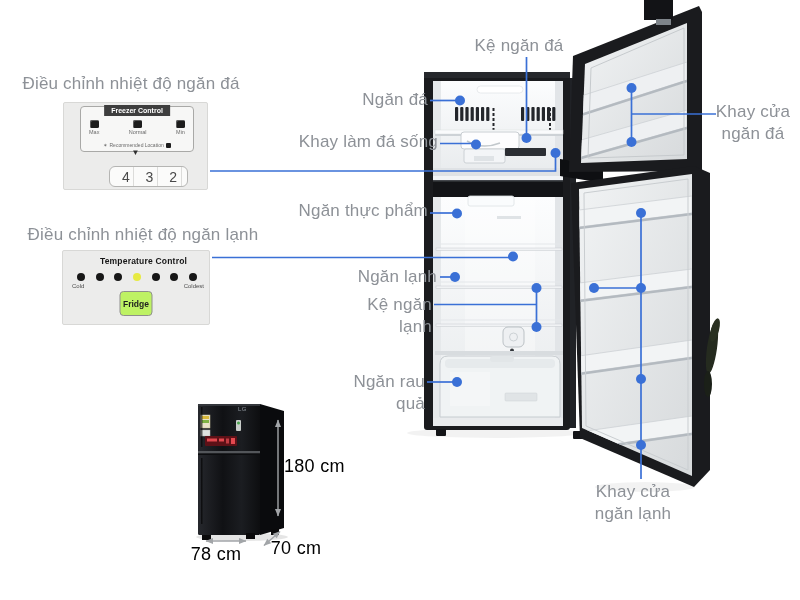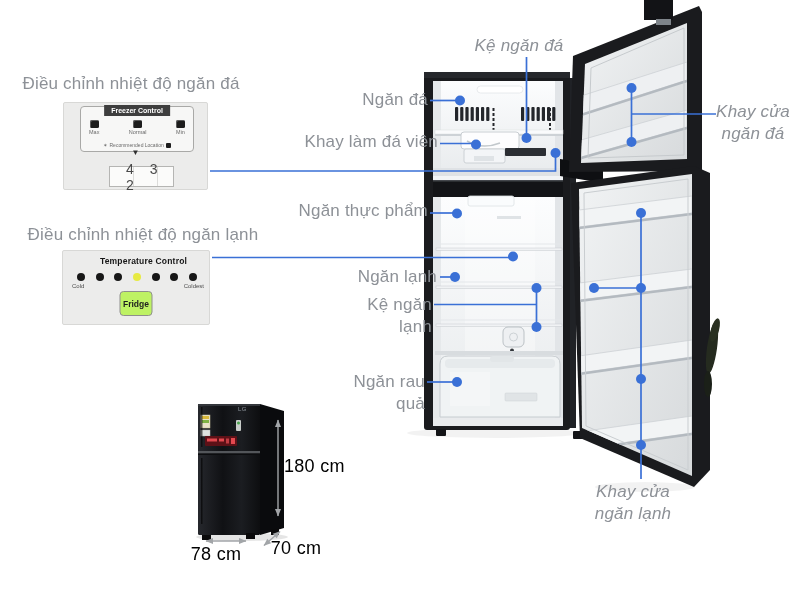--- a/index.html
+++ b/index.html
@@ -2,44 +2,44 @@
 <html><head>
 <meta charset="utf-8">
 <style>
   html,body{margin:0;padding:0;background:#ffffff;}
   #stage{position:relative;width:800px;height:600px;background:#ffffff;overflow:hidden;
          font-family:"Liberation Sans","DejaVu Sans",sans-serif;}
   svg{position:absolute;left:0;top:0;}
 
   .lbl{position:absolute;font-size:17px;line-height:22px;color:#8d9197;letter-spacing:.2px;white-space:nowrap;}
   .lbl.r{text-align:right;}
-  .lbl.c{text-align:center;transform:translateX(-50%);font-style:italic;}
+  .lbl.c{text-align:center;transform:translateX(-50%);}
   .heading{position:absolute;font-size:17px;line-height:20px;color:#8d9197;letter-spacing:.2px;
            white-space:nowrap;transform:translateX(-50%);}
   .dim{position:absolute;font-size:18px;line-height:22px;color:#000000;letter-spacing:.3px;white-space:nowrap;}
   .dim.c{transform:translateX(-50%);text-align:right;}
 
   
   .panel{position:absolute;background:#ececeb;border:1px solid #d8d8d6;border-radius:2px;box-sizing:border-box;}
   #freezer-panel{left:63px;top:102px;width:145px;height:88px;}
   .fz-box{position:absolute;left:16px;top:3px;width:112px;height:44px;background:#f7f7f6;
           border:1px solid #a9a9a7;border-radius:4px;}
   .fz-title{position:absolute;left:50%;top:-2px;transform:translateX(-50%);background:#3e3e3e;color:#fff;
             font-size:7px;font-weight:bold;line-height:9px;padding:1px 7px;white-space:nowrap;}
   .fz-markers{position:absolute;left:0;right:0;top:13px;display:flex;justify-content:space-between;padding:0 8px;}
   .fz-marker{display:flex;flex-direction:column;align-items:center;}
   .fz-chip{width:9px;height:8px;background:#1d1d1d;border-radius:1.5px;box-shadow:inset 1px 1px 0 rgba(255,255,255,.28);}
   .fz-marker .txt{font-size:5.5px;color:#6b6b6b;margin-top:1px;}
   .fz-rec{position:absolute;bottom:3px;left:0;right:0;display:flex;align-items:center;justify-content:center;
           gap:2px;font-size:5px;color:#6b6b6b;}
   .fz-rec .chip2{width:5px;height:5px;background:#1d1d1d;border-radius:1px;display:inline-block;}
   .fz-arrow{position:absolute;left:50%;top:45px;transform:translateX(-50%);font-size:8px;color:#2e2e2e;line-height:10px;}
-  .fz-dial{position:absolute;left:45px;top:63px;width:65px;height:21px;background:#fbfbfa;border:1px solid #b5b5b3;
-           border-radius:0;display:flex;align-items:center;justify-content:center;font-size:14px;color:#494949;
-           letter-spacing:6px;padding-left:16px;box-sizing:border-box;
+  .fz-dial{position:absolute;left:45px;top:63px;width:79px;height:21px;background:#fbfbfa;border:1px solid #b5b5b3;
+           border-radius:6px;display:flex;align-items:center;justify-content:center;font-size:14px;color:#494949;
+           letter-spacing:6px;padding-left:8px;box-sizing:border-box;
            background-image:repeating-linear-gradient(90deg,transparent 0 23px,#dcdcda 23px 24px);}
 
   
   #temp-panel{left:62px;top:250px;width:148px;height:75px;}
   .tc-title{margin-top:5px;text-align:center;font-size:8.5px;font-weight:bold;color:#161616;letter-spacing:.2px;padding-left:15px;}
   .tc-dots{position:absolute;left:14px;right:12px;top:22px;display:flex;justify-content:space-between;align-items:center;}
   .tc-dot{width:8px;height:8px;border-radius:50%;background:#171717;}
   .tc-dot.active{background:#e7ea43;}
   .tc-cold{position:absolute;left:9px;top:32px;font-size:6px;color:#4d4d4d;}
   .tc-coldest{position:absolute;right:5px;top:32px;font-size:6px;color:#4d4d4d;}
@@ -338,21 +338,21 @@
     <span class="tc-dot"></span>
     <span class="tc-dot"></span>
   </div>
   <div class="tc-cold">Cold</div>
   <div class="tc-coldest">Coldest</div>
   <div class="tc-btn">Fridge</div>
 </div>
 
 <div class="lbl c" style="left:519px;top:35px;">Kệ ngăn đá</div>
 <div class="lbl r" style="right:372px;top:89px;">Ngăn đá</div>
-<div class="lbl r" style="right:362px;top:131px;">Khay làm đá viên</div>
+<div class="lbl r" style="right:362px;top:131px;">Khay làm đá sống</div>
 <div class="lbl c" style="left:753px;top:101px;">
   <div>Khay cửa</div>
   <div>ngăn đá</div>
 </div>
 <div class="lbl r" style="right:372px;top:200px;">
   <div>Ngăn thực phẩm</div>
 </div>
 <div class="lbl r" style="right:363px;top:266px;">Ngăn lạnh</div>
 <div class="lbl r" style="right:375px;top:371px;">
   <div>Ngăn rau</div>

